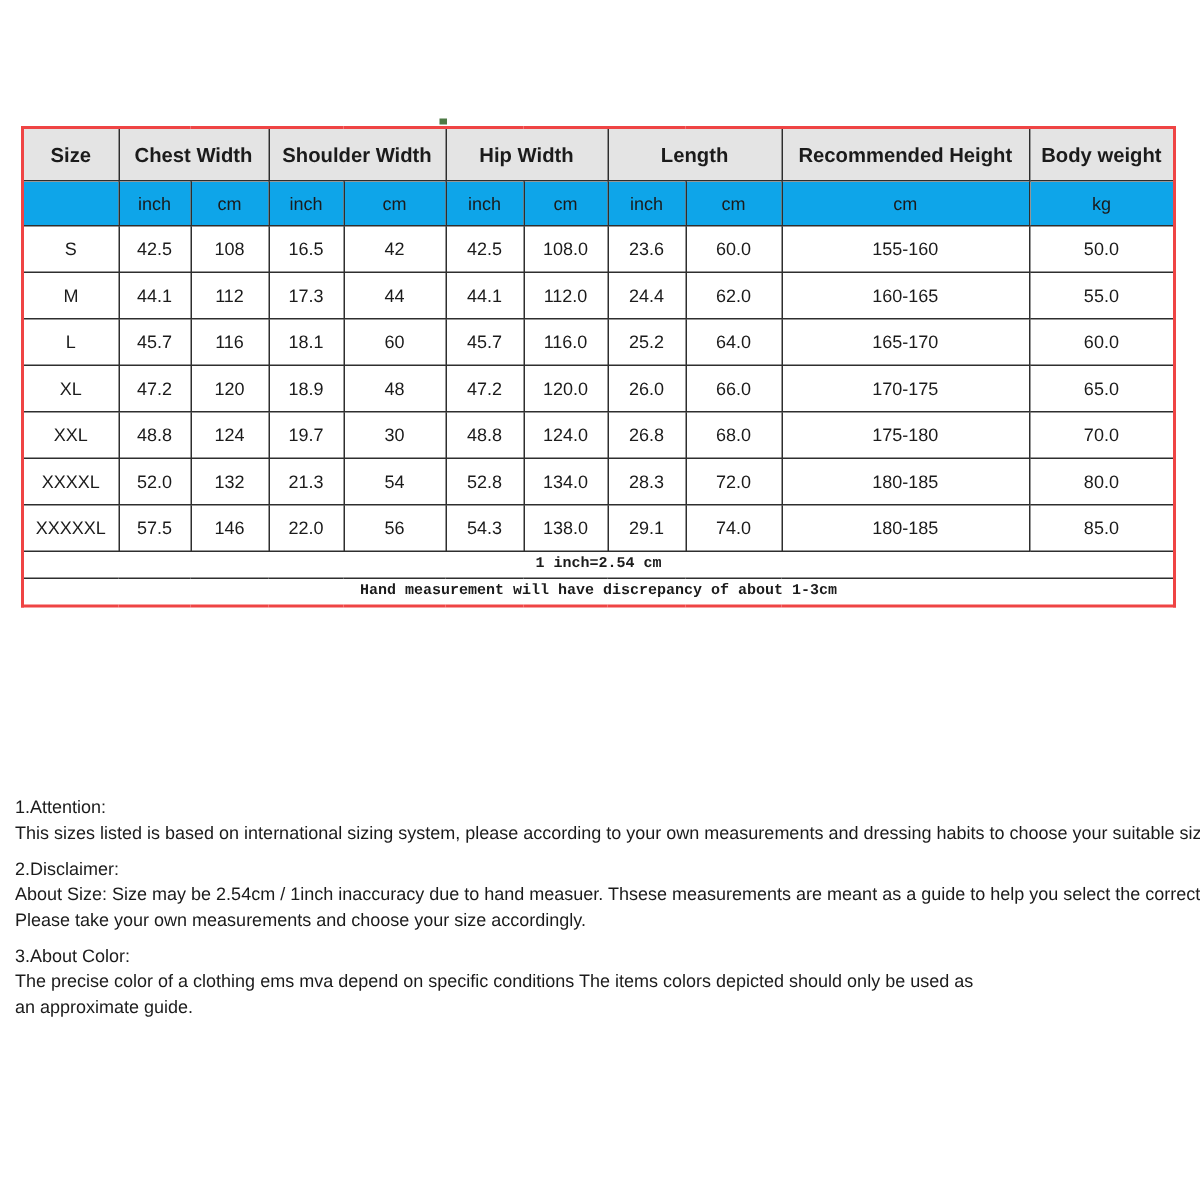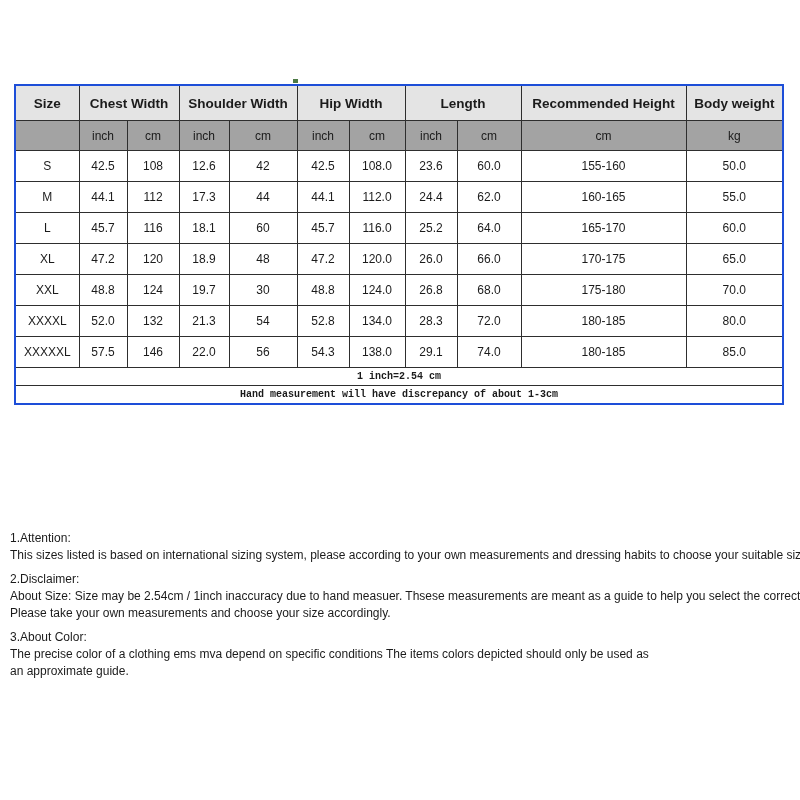--- a/index.html
+++ b/index.html
@@ -14,37 +14,37 @@
   }
 
   
   table.size-table {
     position: absolute;
     left: 14px;
     top: 84px;
     width: 768px;
     border-collapse: collapse;
     table-layout: fixed;
-    border: 2px solid #1d4ed8;
+    border: 2px solid #ef4444;
   }
   .size-table th, .size-table td {
     border: 1px solid #2e2e2e;
     padding: 0;
     text-align: center;
     vertical-align: middle;
     overflow: hidden;
   }
   .size-table thead tr.hdr-row th {
     background: #e4e4e4;
     font-weight: bold;
     font-size: 13.5px;
     height: 34px;
   }
   .size-table thead tr.units-row th {
-    background: #a3a3a3;
+    background: #0ea5e9;
     font-weight: normal;
     font-size: 12px;
     height: 29px;
   }
   .size-table tbody td {
     background: #ffffff;
     font-size: 12px;
     font-weight: normal;
     height: 30px;
   }
@@ -120,21 +120,21 @@
       <th>cm</th>
       <th>cm</th>
       <th>kg</th>
     </tr>
   </thead>
   <tbody>
       <tr>
         <td>S</td>
         <td>42.5</td>
         <td>108</td>
-        <td>12.6</td>
+        <td>16.5</td>
         <td>42</td>
         <td>42.5</td>
         <td>108.0</td>
         <td>23.6</td>
         <td>60.0</td>
         <td>155-160</td>
         <td>50.0</td>
       </tr>
       <tr>
         <td>M</td>

